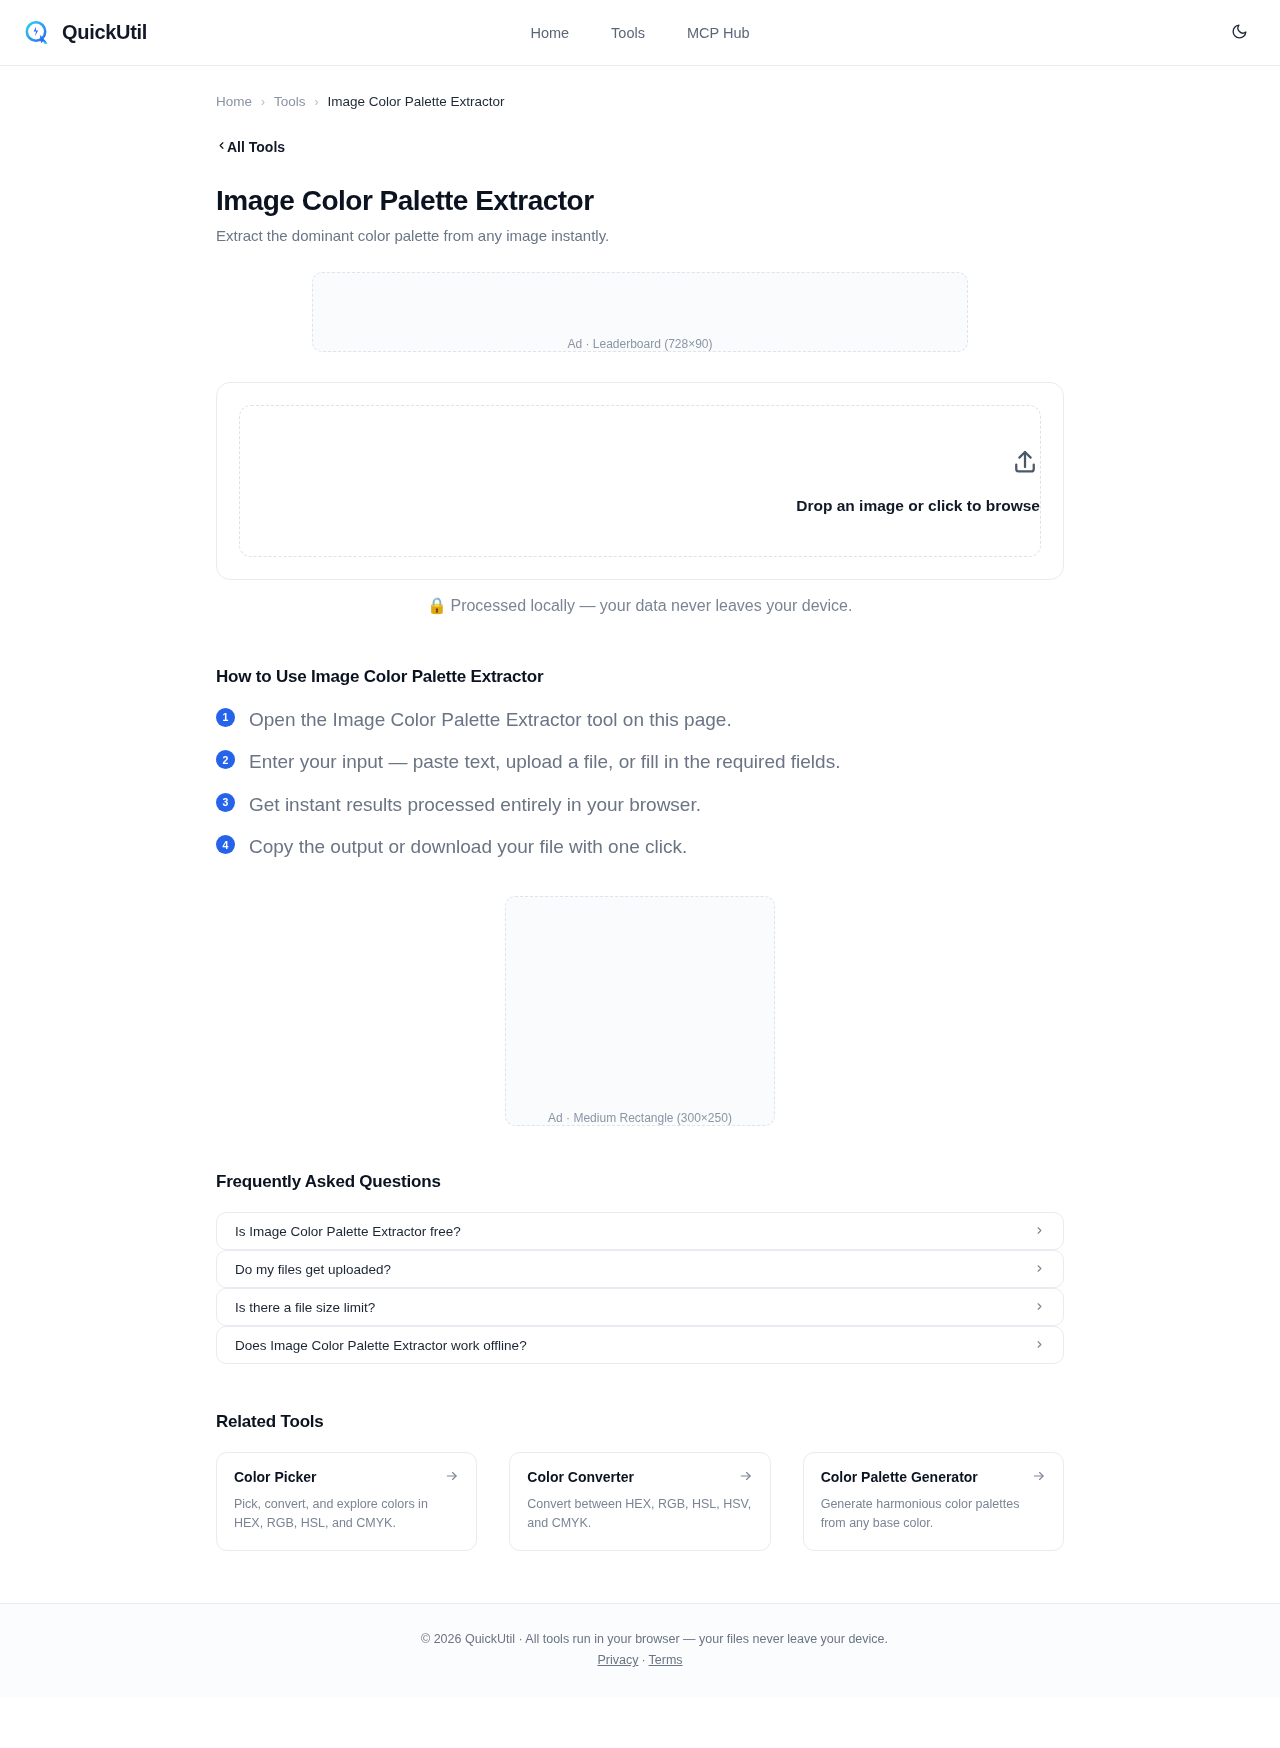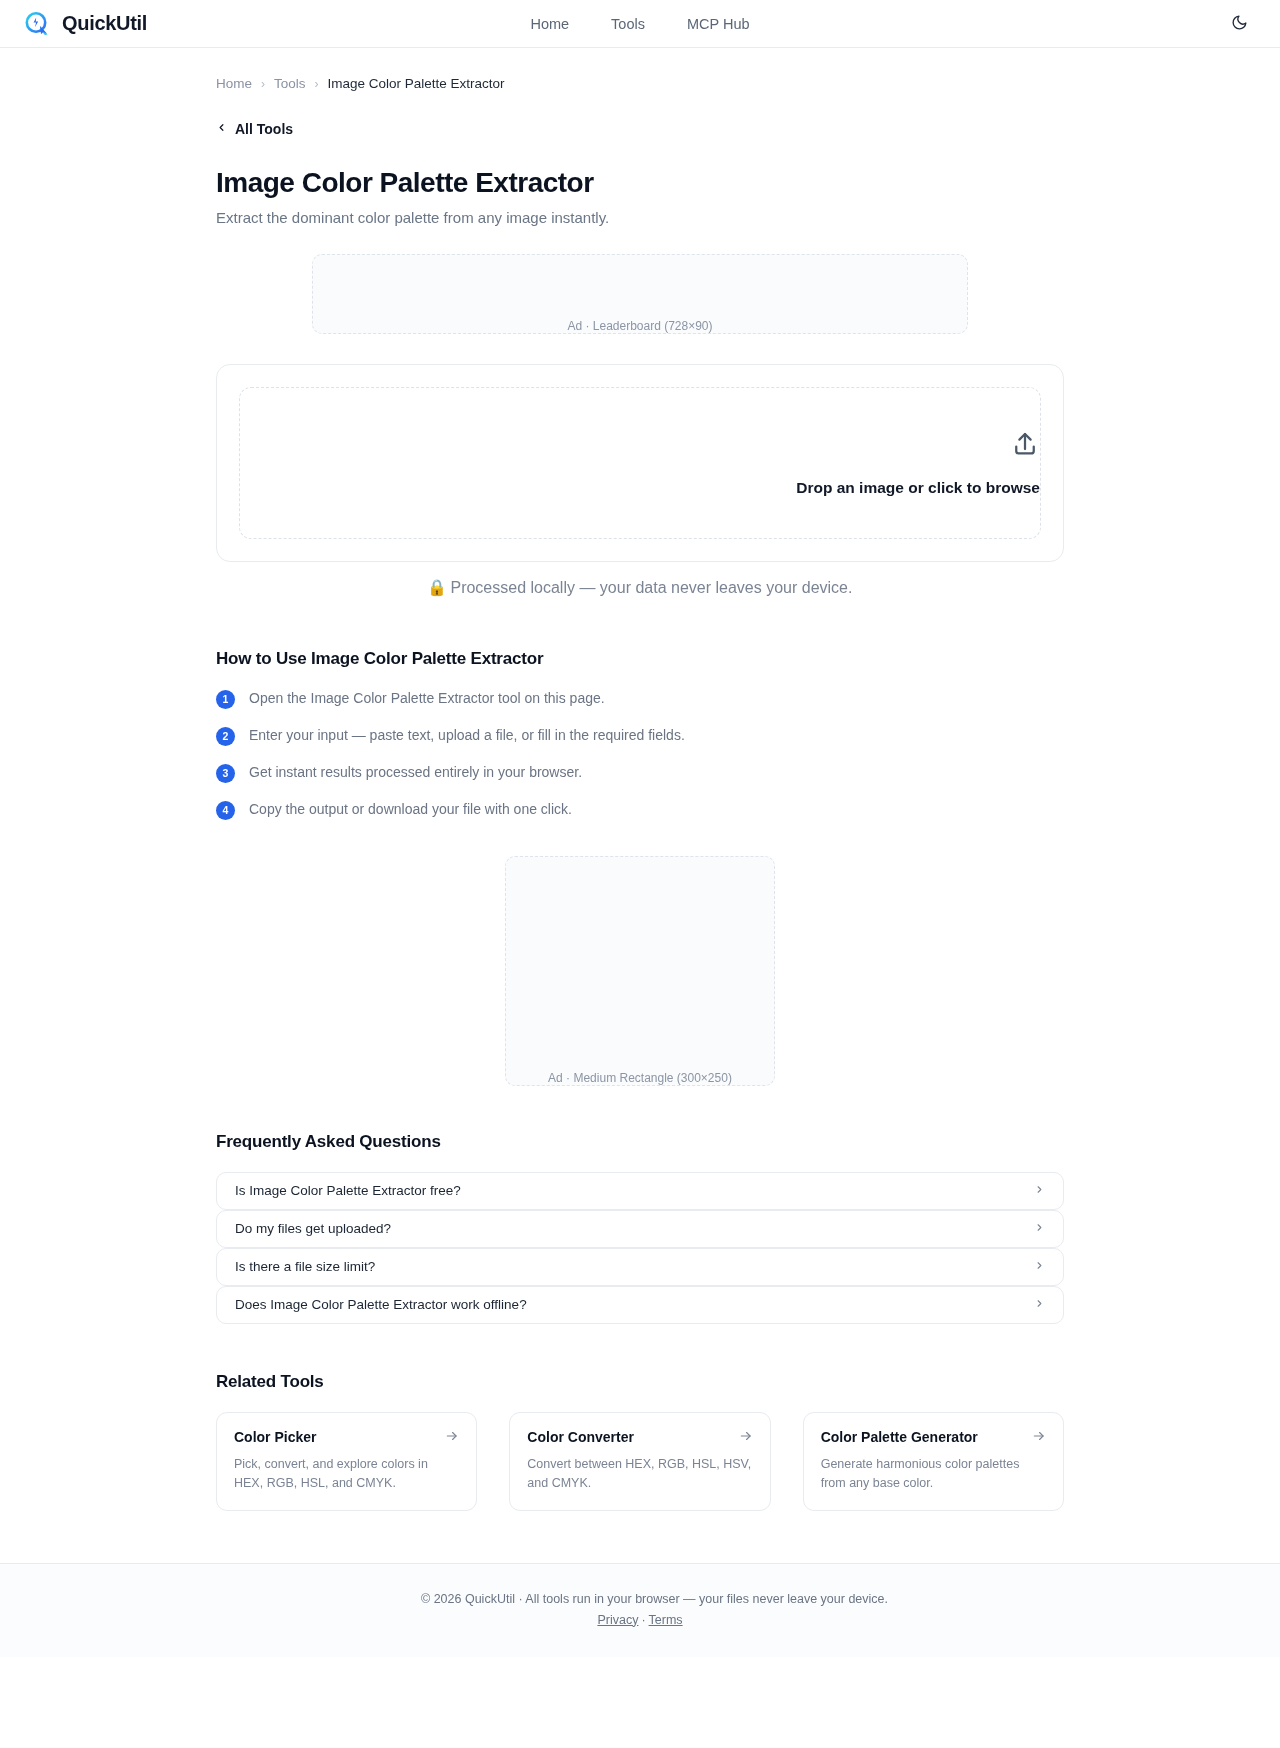--- a/index.html
+++ b/index.html
@@ -8,21 +8,21 @@
     width: 1280px;
     background: #ffffff;
     font-family: "Liberation Sans", "DejaVu Sans", sans-serif;
     color: #0f172a;
     -webkit-font-smoothing: antialiased;
   }
   body { width: 1280px; min-height: 1748px; position: relative; }
 
   
   .site-header {
-    height: 48px;
+    height: 66px;
     border-bottom: 1px solid #e8ebef;
     display: flex;
     align-items: center;
     position: relative;
     background: #fff;
   }
   .brand {
     display: flex;
     align-items: center;
     gap: 10px;
@@ -79,21 +79,20 @@
     font-size: 13.5px;
     margin-bottom: 28px;
   }
   .crumb-link { color: #8a93a3; text-decoration: none; }
   .crumb-sep  { color: #b5bcc8; font-size: 12px; }
   .crumb-current { color: #1e2936; }
 
   .back-link {
     display: inline-flex;
     align-items: center;
-    gap: 8px;
     font-size: 14px;
     font-weight: 600;
     color: #111827;
     text-decoration: none;
     margin-bottom: 30px;
   }
   .back-chevron { font-size: 13px; color: #111827; line-height: 1; }
 
   .page-title {
     font-size: 28px;
@@ -186,21 +185,21 @@
     background: #2563eb;
     color: #ffffff;
     font-size: 10.5px;
     font-weight: 700;
     display: flex;
     align-items: center;
     justify-content: center;
     margin-top: 1px;
   }
   .step-text {
-    font-size: 14px;
+    font-size: 19px;
     color: #6a7484;
     line-height: 1.35;
   }
 
   
   .faq-section { margin-top: 46px; }
   .faq-list { display: flex; flex-direction: column; }
   .faq-item {
     border: 1px solid #e8ebef;
     border-radius: 10px;

